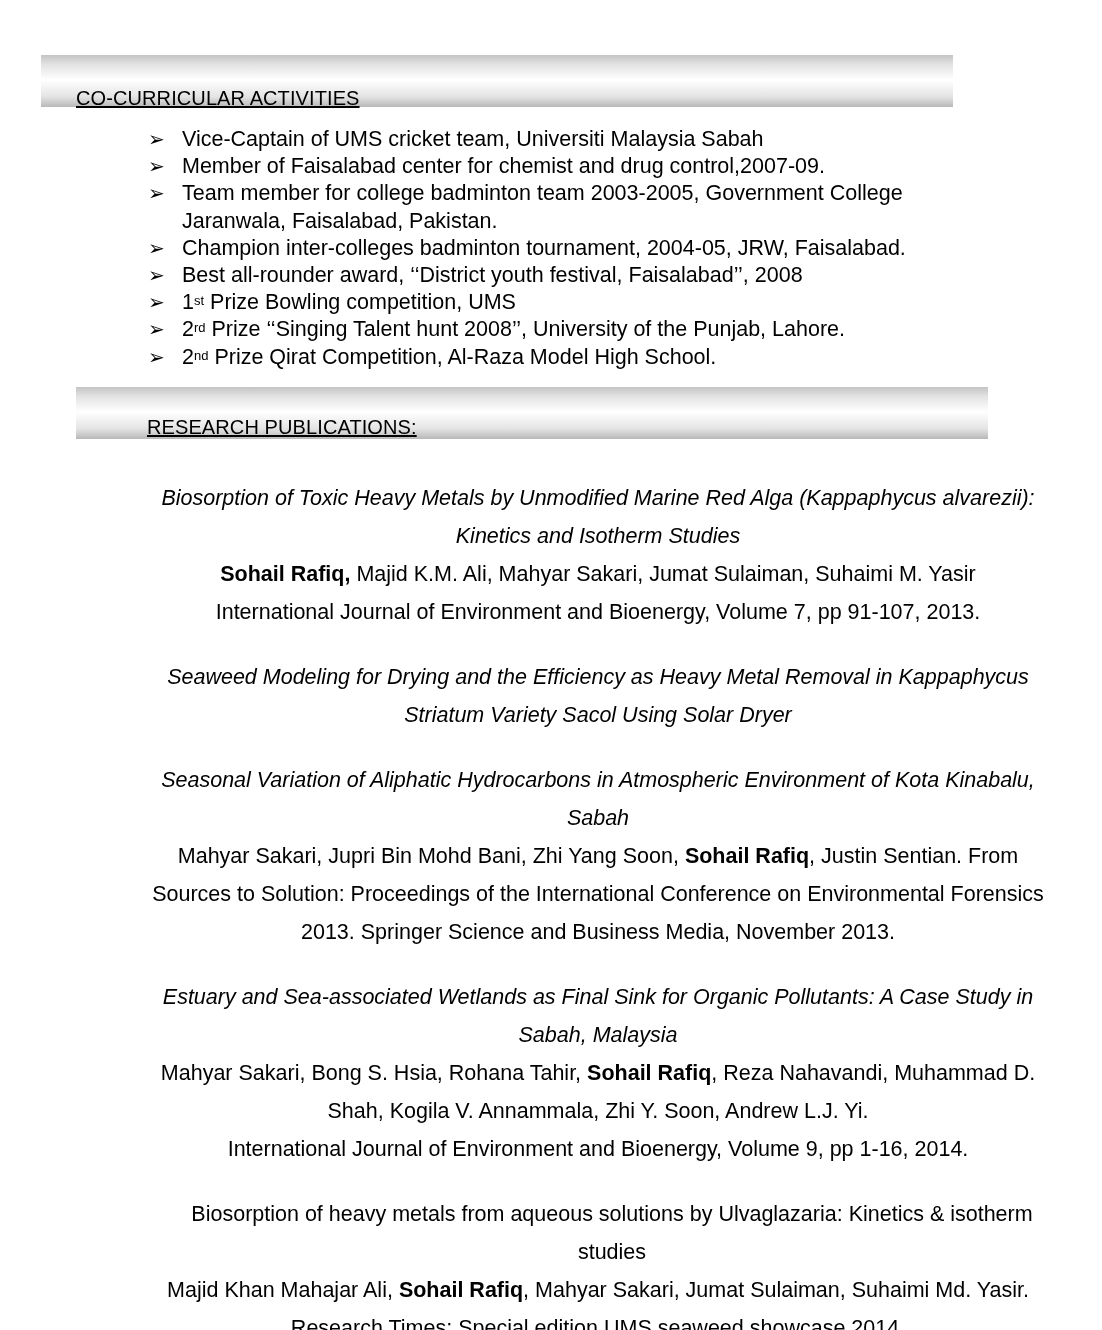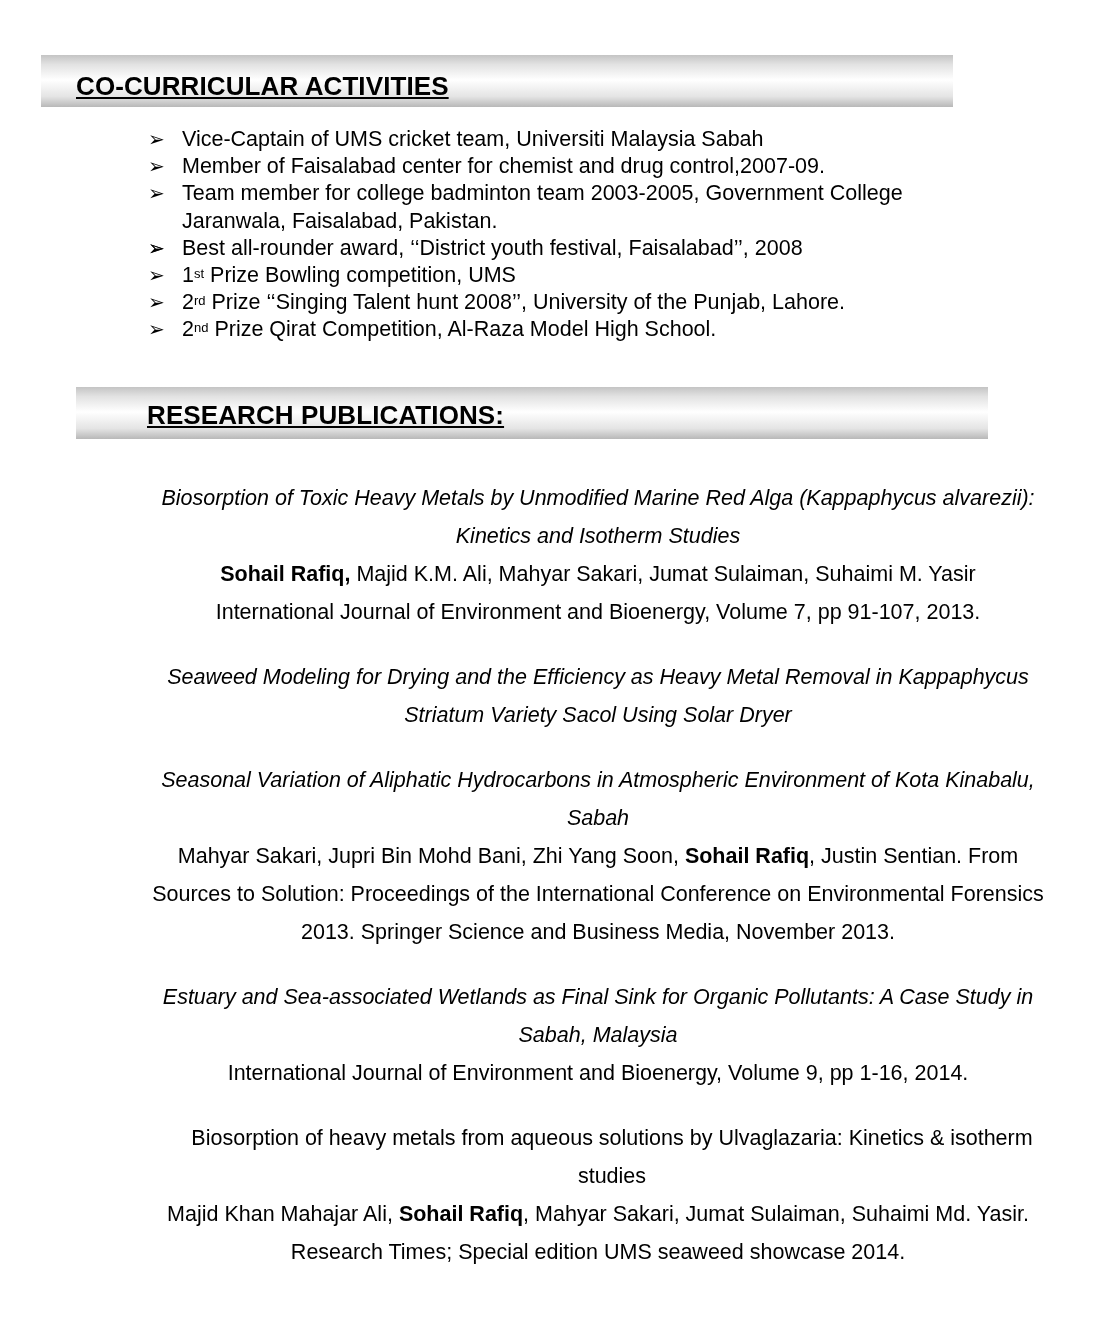--- a/index.html
+++ b/index.html
@@ -5,21 +5,21 @@
   html, body { margin: 0; padding: 0; background: #ffffff; }
   body {
     width: 1102px; height: 1330px; position: relative; overflow: hidden;
     font-family: "Liberation Sans", sans-serif; color: #000; font-size: 21.5px;
   }
   .band {
     position: absolute; height: 52px;
     background: linear-gradient(to bottom, #c4c4c4 0%, #e2e2e2 18%, #ffffff 48%, #e4e4e4 80%, #b8b8b8 100%);
   }
   .band-title {
-    position: absolute; font-weight: bold; text-decoration: underline; font-size: 26px; letter-spacing: 0.1px;
+    position: absolute; font-weight: normal; text-decoration: underline; font-size: 20px; letter-spacing: 0.1px; margin-top: 16px;
   }
   #band1 { left: 41px; top: 55px; width: 912px; }
   #band1 .band-title { left: 35px; top: 16px; }
   #band2 { left: 76px; top: 387px; width: 912px; }
   #band2 .band-title { left: 71px; top: 13px; }
 
   ul.bullets { position: absolute; left: 148px; top: 126px; margin: 0; padding: 0; list-style: none; width: 860px; }
   ul.bullets li { position: relative; padding-left: 34px; line-height: 27.2px; }
   ul.bullets li .arrow { position: absolute; left: 0; top: 0; font-size: 20px; }
   sup { font-size: 13px; vertical-align: top; position: relative; top: -2px; }
@@ -34,21 +34,21 @@
 <body>
 
 <div class="band" id="band1">
   <div class="band-title">CO-CURRICULAR ACTIVITIES</div>
 </div>
 
 <ul class="bullets" id="bullets">
     <li><span class="arrow">➢</span><span><span>Vice-Captain of UMS cricket team, Universiti Malaysia Sabah</span></span></li>
     <li><span class="arrow">➢</span><span><span>Member of Faisalabad center for chemist and drug control,2007-09.</span></span></li>
     <li><span class="arrow">➢</span><span><span>Team member for college badminton team 2003-2005, Government College Jaranwala, Faisalabad, Pakistan.</span></span></li>
-    <li><span class="arrow">➢</span></li>
+    <li><span class="arrow">➢</span><span><span>Champion inter-colleges badminton tournament, 2004-05, JRW, Faisalabad.</span></span></li>
     <li><span class="arrow">➢</span><span><span>Best all-rounder award, ‘‘District youth festival, Faisalabad’’, 2008</span></span></li>
     <li><span class="arrow">➢</span><span><span>1</span><sup>st</sup><span> Prize Bowling competition, UMS</span></span></li>
     <li><span class="arrow">➢</span><span><span>2</span><sup>rd</sup><span> Prize ‘‘Singing Talent hunt 2008’’, University of the Punjab, Lahore.</span></span></li>
     <li><span class="arrow">➢</span><span><span>2</span><sup>nd</sup><span> Prize Qirat Competition, Al-Raza Model High School.</span></span></li>
   </ul>
 
 <div class="band" id="band2">
   <div class="band-title">RESEARCH PUBLICATIONS:</div>
 </div>
 
@@ -60,19 +60,20 @@
     </div>
     <div class="pub">
       <div class="title">Seaweed Modeling for Drying and the Efficiency as Heavy Metal Removal in Kappaphycus Striatum Variety Sacol Using Solar Dryer</div>
     </div>
     <div class="pub">
       <div class="title">Seasonal Variation of Aliphatic Hydrocarbons in Atmospheric Environment of Kota Kinabalu, Sabah</div>
       <div><span>Mahyar Sakari, Jupri Bin Mohd Bani, Zhi Yang Soon, </span><b>Sohail Rafiq</b><span>, Justin Sentian. From Sources to Solution: Proceedings of the International Conference on Environmental Forensics 2013. Springer Science and Business Media, November 2013.</span></div>
     </div>
     <div class="pub">
       <div class="title">Estuary and Sea-associated Wetlands as Final Sink for Organic Pollutants: A Case Study in Sabah, Malaysia</div>
+      <div><span>Mahyar Sakari, Bong S. Hsia, Rohana Tahir, </span><b>Sohail Rafiq</b><span>, Reza Nahavandi, Muhammad D. Shah, Kogila V. Annammala, Zhi Y. Soon, Andrew L.J. Yi.</span></div>
       <div>International Journal of Environment and Bioenergy, Volume 9, pp 1-16, 2014.</div>
     </div>
     <div class="pub">
       <div class="title plain">Biosorption of heavy metals from aqueous solutions by Ulvaglazaria: Kinetics &amp; isotherm studies</div>
       <div><span>Majid Khan Mahajar Ali, </span><b>Sohail Rafiq</b><span>, Mahyar Sakari, Jumat Sulaiman, Suhaimi Md. Yasir. Research Times; Special edition UMS seaweed showcase 2014.</span></div>
     </div>
   </div>
 
 </body></html>

